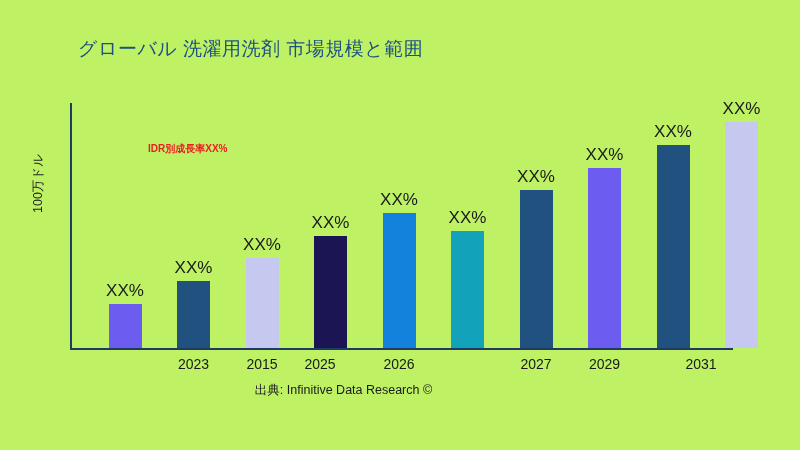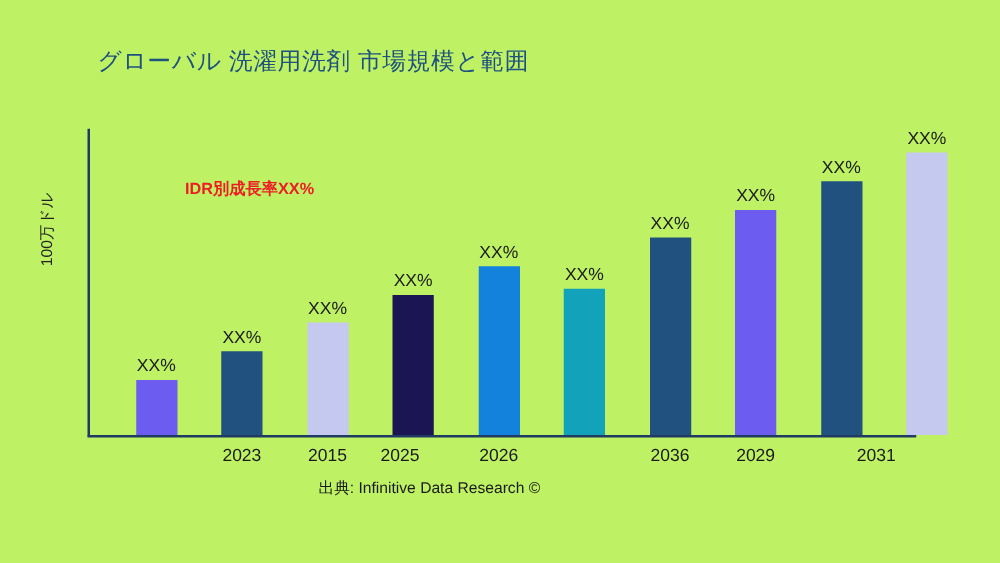--- a/index.html
+++ b/index.html
@@ -63,21 +63,21 @@
     width: 663px;
     height: 1.6px;
     background: #1f3a63;
   }
 
   
   #growth-annotation {
     position: absolute;
     left: 148px;
     top: 142px;
-    font-size: 13px;
+    font-size: 10px;
     font-weight: 700;
     color: #ee1c25;
     white-space: nowrap;
   }
 
   
   #plot-area {
     position: absolute;
     left: 0;
     top: 0;
@@ -87,21 +87,21 @@
   .bar-group {
     position: absolute;
     bottom: 102px; 
     width: 68px;
     display: flex;
     flex-direction: column;
     align-items: center;
     justify-content: flex-end;
   }
   .bar-value {
-    font-size: 14px;
+    font-size: 17px;
     color: #1a1a1a;
     margin-bottom: 5px;
     line-height: 1;
     white-space: nowrap;
   }
   .bar-rect {
     width: 33px;
   }
   .bar-tick {
     position: absolute;
@@ -153,21 +153,21 @@
       </div>
       <div class="bar-tick" style="left: 365px;">2026</div>
       <div class="bar-group" style="left: 433.5px;">
         <div class="bar-value">XX%</div>
         <div class="bar-rect" style="height: 117px; background: rgb(18, 163, 187);"></div>
       </div>
       <div class="bar-group" style="left: 502px;">
         <div class="bar-value">XX%</div>
         <div class="bar-rect" style="height: 158px; background: rgb(32, 81, 127);"></div>
       </div>
-      <div class="bar-tick" style="left: 502px;">2036</div>
+      <div class="bar-tick" style="left: 502px;">2027</div>
       <div class="bar-group" style="left: 570.5px;">
         <div class="bar-value">XX%</div>
         <div class="bar-rect" style="height: 180px; background: rgb(108, 92, 240);"></div>
       </div>
       <div class="bar-tick" style="left: 570.5px;">2029</div>
       <div class="bar-group" style="left: 639px;">
         <div class="bar-value">XX%</div>
         <div class="bar-rect" style="height: 203px; background: rgb(32, 81, 127);"></div>
       </div>
       <div class="bar-group" style="left: 707.5px;">

